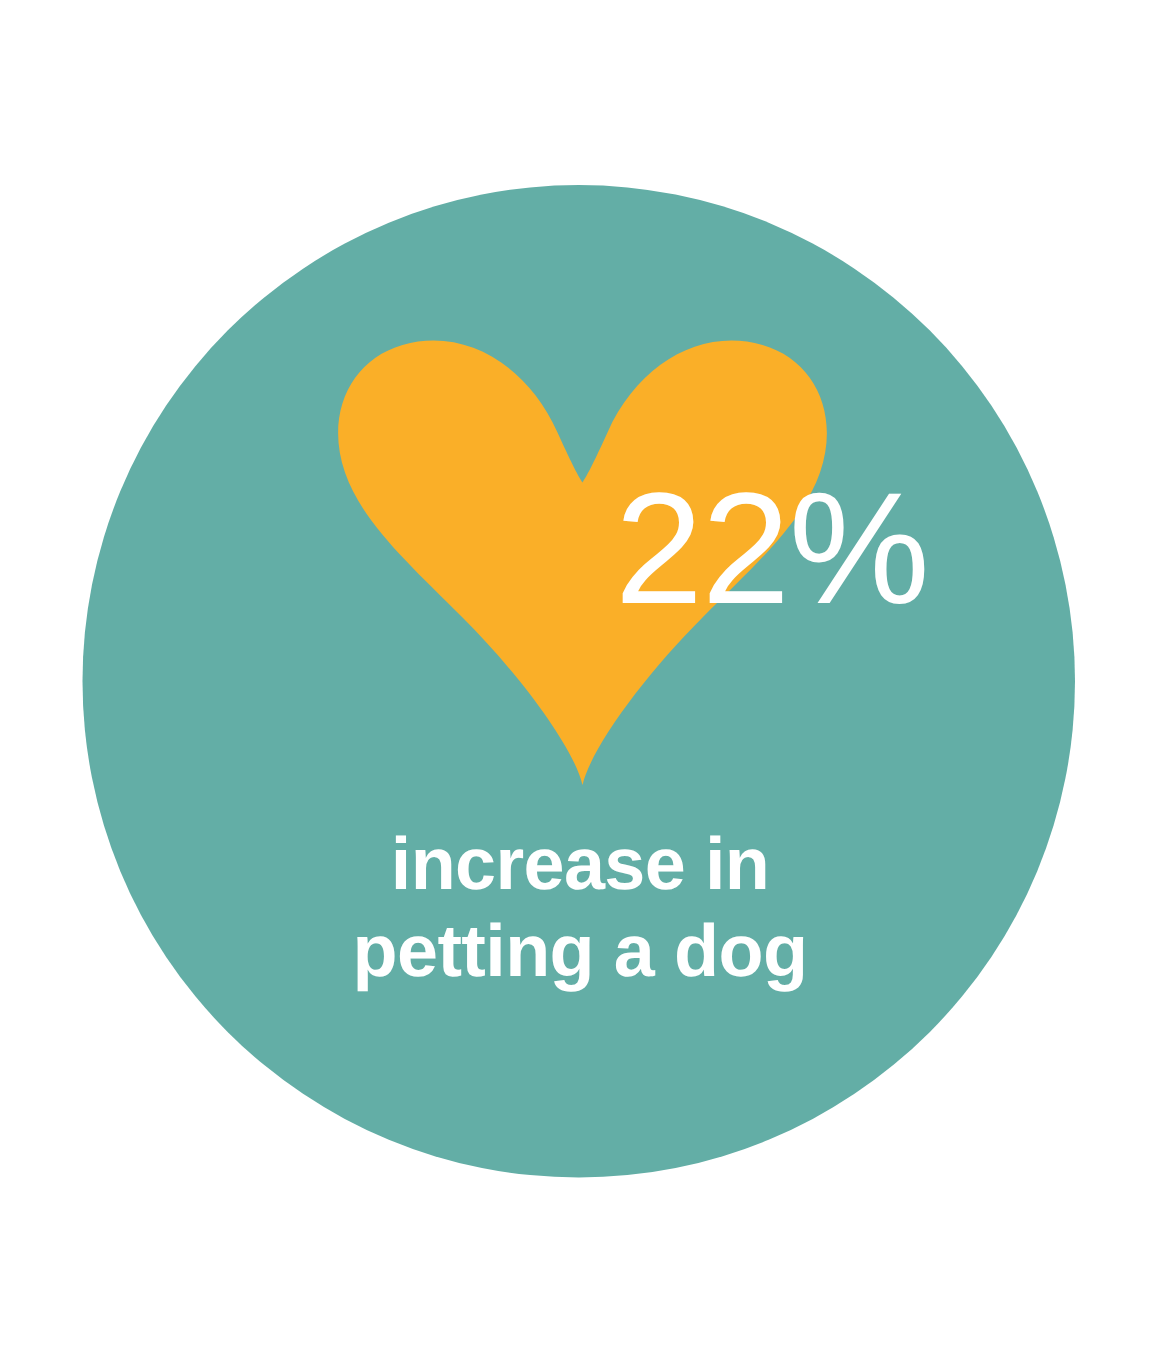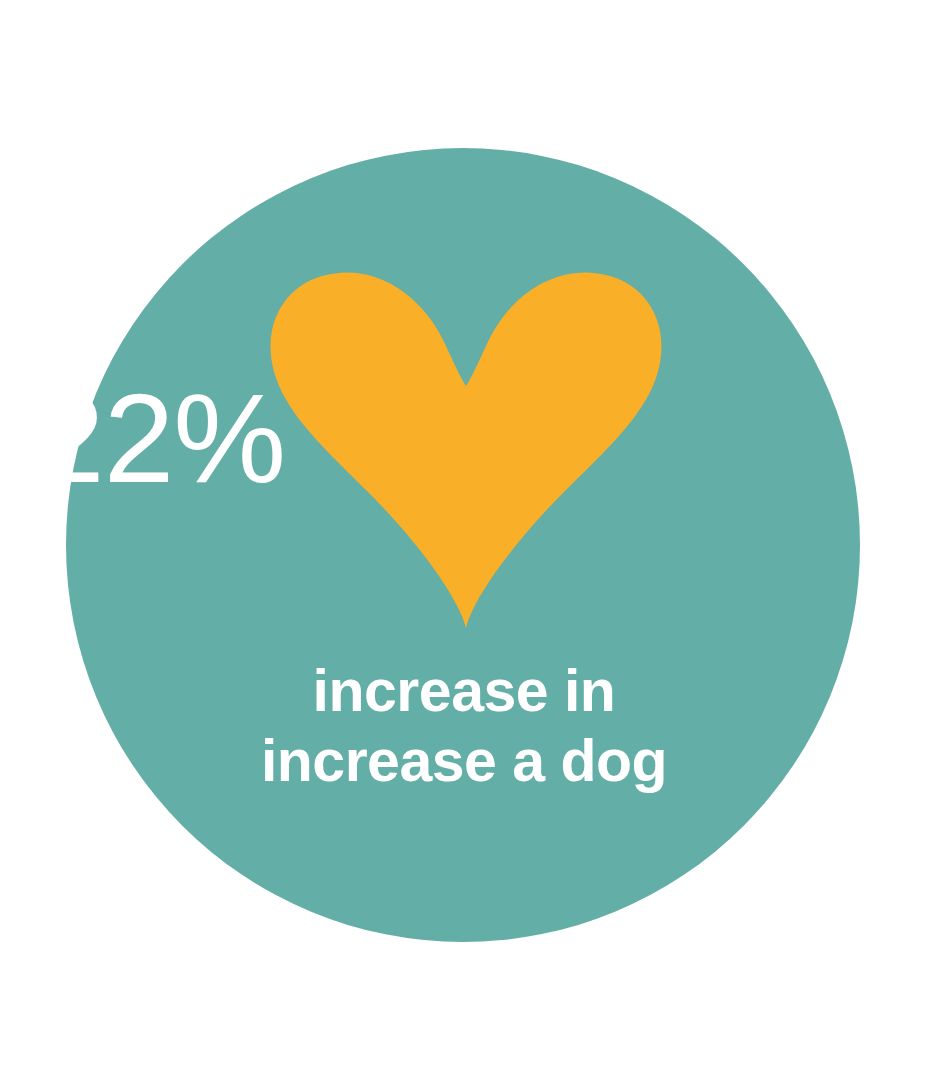--- a/index.html
+++ b/index.html
@@ -47,30 +47,30 @@
     height: 368px;
     overflow: visible;
   }
 
   
   .stat-value {
     position: absolute;
     left: 0;
     top: 375px;
     width: 743px;
-    text-align: left;
+    text-align: right;
     color: #ffffff;
     font-family: "Liberation Sans", sans-serif;
     font-size: 127px;
     font-weight: 400;
     line-height: 1;
     letter-spacing: -1px;
     white-space: nowrap;
     
-    padding-left: 34px;
+    padding-left: 22px;
     box-sizing: border-box;
   }
 
   
   .caption {
     position: absolute;
     left: 0;
     top: 656px;
     width: 928px;
     text-align: center;
@@ -106,16 +106,16 @@
                C 386 20, 406 64, 390 110
                C 376 150, 340 182, 296 226
                C 250 272, 207 330, 200 360 Z" fill="#FAAF28"></path>
     </svg>
   </div>
 
   <div class="stat-value" style="color: rgb(255, 255, 255);">22%</div>
 
   <div class="caption" style="color: rgb(255, 255, 255);">
     <span class="caption-line">increase in</span>
-    <span class="caption-line">increase a dog</span>
+    <span class="caption-line">petting a dog</span>
   </div>
 
 </div>
 
 </body></html>

